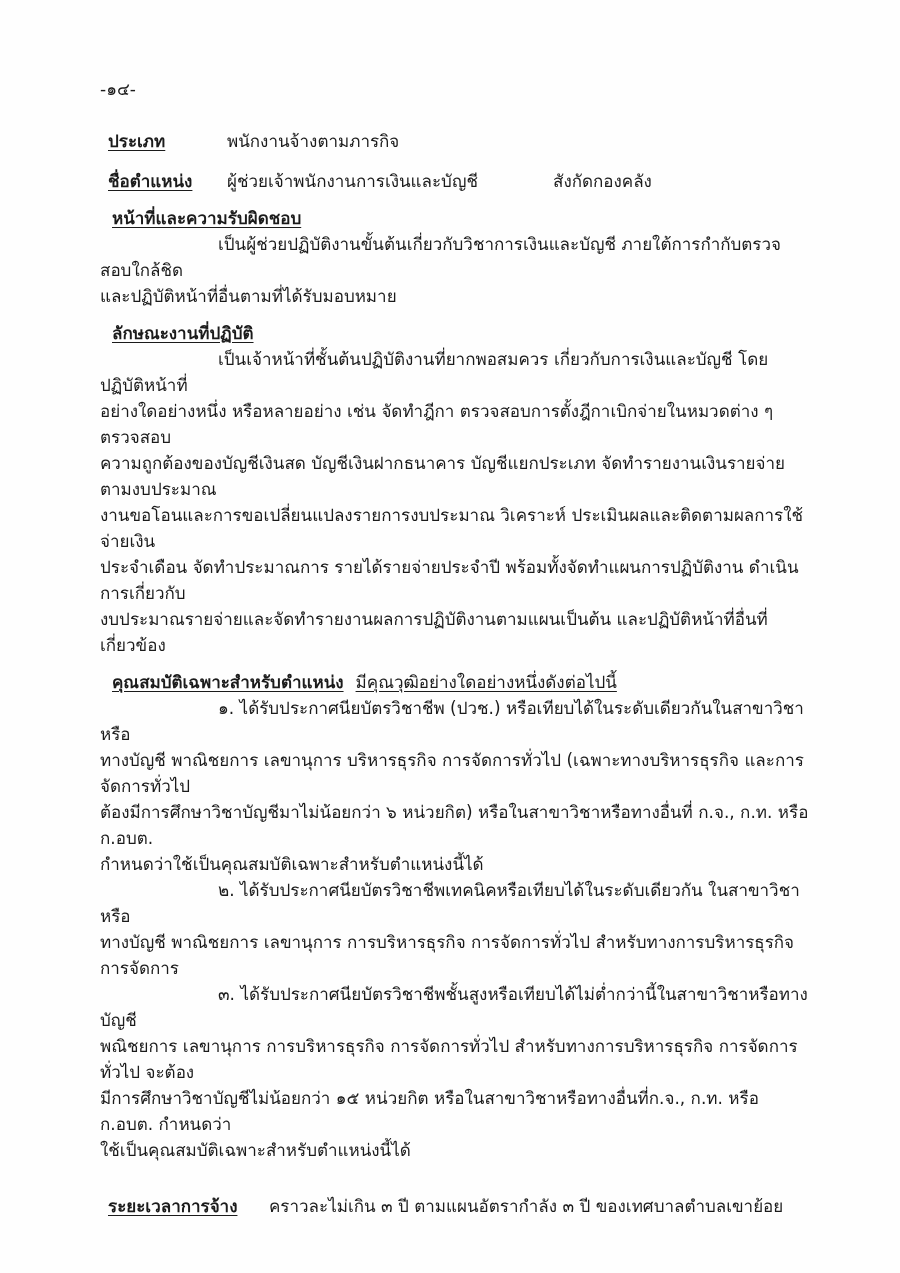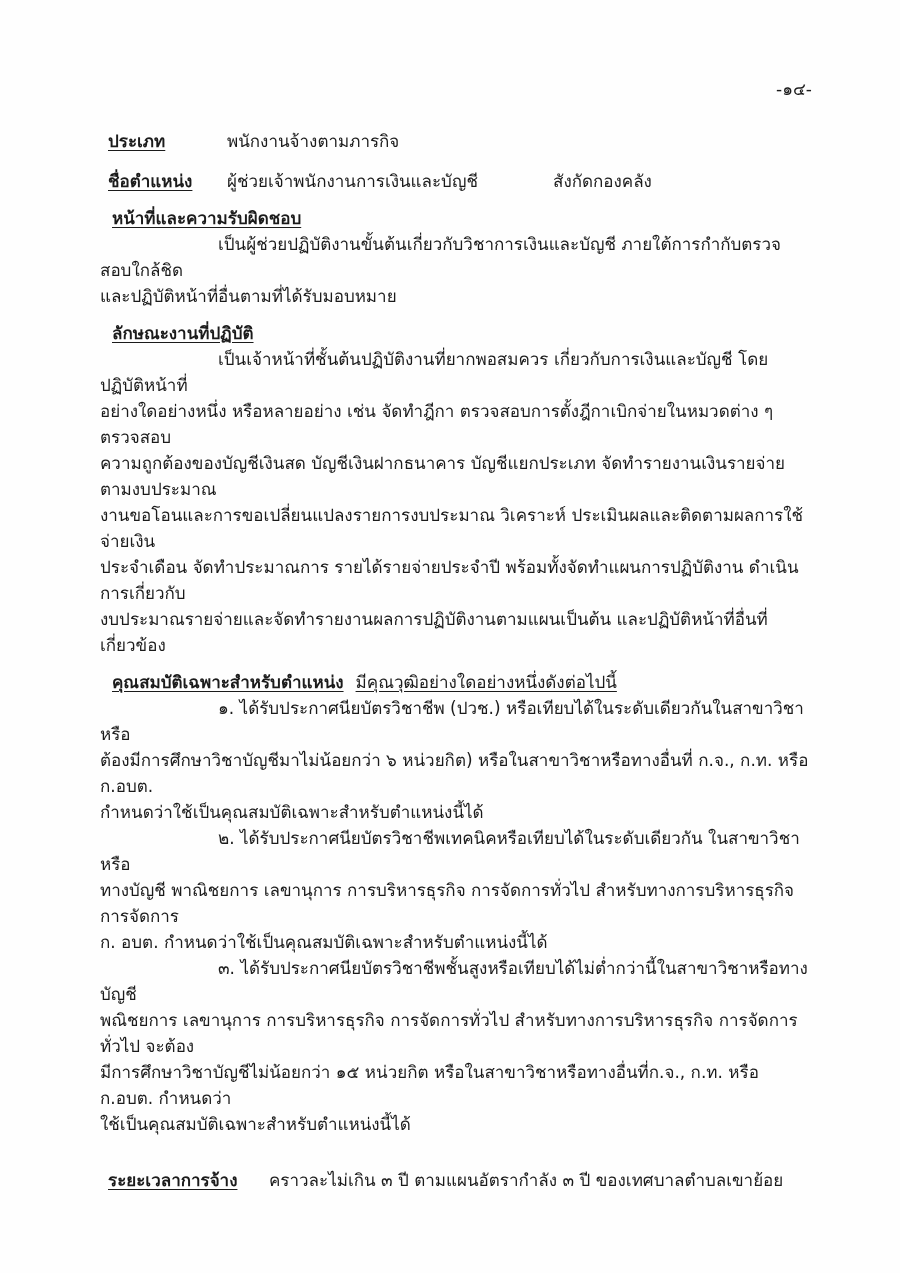--- a/index.html
+++ b/index.html
@@ -13,21 +13,21 @@
     color: #1b1b1b;
     font-family: "DejaVu Sans", "Liberation Sans", sans-serif;
     font-size: 17px;
     line-height: 26px;
     overflow: hidden;
   }
   .content {
     padding: 76px 88px 0 100px;
   }
   .pagenum {
-    text-align: right;
+    text-align: left;
     margin-bottom: 26px;
   }
   .kv-row {
     position: relative;
     display: flex;
     margin-top: 14px;
   }
   .kv-row.first { margin-top: 26px; }
   .label {
     font-weight: bold;
@@ -94,27 +94,27 @@
       <div class="line">งานขอโอนและการขอเปลี่ยนแปลงรายการงบประมาณ วิเคราะห์ ประเมินผลและติดตามผลการใช้จ่ายเงิน</div>
       <div class="line">ประจำเดือน จัดทำประมาณการ รายได้รายจ่ายประจำปี พร้อมทั้งจัดทำแผนการปฏิบัติงาน ดำเนินการเกี่ยวกับ</div>
       <div class="line">งบประมาณรายจ่ายและจัดทำรายงานผลการปฏิบัติงานตามแผนเป็นต้น และปฏิบัติหน้าที่อื่นที่เกี่ยวข้อง</div>
     </div>
 
     <div class="sect-heading">
       <span>คุณสมบัติเฉพาะสำหรับตำแหน่ง</span><span class="intro">มีคุณวุฒิอย่างใดอย่างหนึ่งดังต่อไปนี้</span>
     </div>
     <div class="para">
       <div class="line ind1">๑. ได้รับประกาศนียบัตรวิชาชีพ (ปวช.) หรือเทียบได้ในระดับเดียวกันในสาขาวิชาหรือ</div>
+      <div class="line">ทางบัญชี พาณิชยการ เลขานุการ บริหารธุรกิจ การจัดการทั่วไป (เฉพาะทางบริหารธุรกิจ และการจัดการทั่วไป</div>
       <div class="line">ต้องมีการศึกษาวิชาบัญชีมาไม่น้อยกว่า ๖ หน่วยกิต) หรือในสาขาวิชาหรือทางอื่นที่ ก.จ., ก.ท. หรือ ก.อบต.</div>
       <div class="line">กำหนดว่าใช้เป็นคุณสมบัติเฉพาะสำหรับตำแหน่งนี้ได้</div>
     </div>
     <div class="para">
       <div class="line ind1">๒. ได้รับประกาศนียบัตรวิชาชีพเทคนิคหรือเทียบได้ในระดับเดียวกัน  ในสาขาวิชาหรือ</div>
       <div class="line">ทางบัญชี พาณิชยการ เลขานุการ การบริหารธุรกิจ การจัดการทั่วไป สำหรับทางการบริหารธุรกิจ การจัดการ</div>
-      <div class="line">ก. อบต. กำหนดว่าใช้เป็นคุณสมบัติเฉพาะสำหรับตำแหน่งนี้ได้</div>
     </div>
     <div class="para">
       <div class="line ind1">๓. ได้รับประกาศนียบัตรวิชาชีพชั้นสูงหรือเทียบได้ไม่ต่ำกว่านี้ในสาขาวิชาหรือทางบัญชี</div>
       <div class="line">พณิชยการ เลขานุการ การบริหารธุรกิจ การจัดการทั่วไป สำหรับทางการบริหารธุรกิจ การจัดการทั่วไป จะต้อง</div>
       <div class="line">มีการศึกษาวิชาบัญชีไม่น้อยกว่า ๑๕ หน่วยกิต หรือในสาขาวิชาหรือทางอื่นที่ก.จ., ก.ท. หรือ ก.อบต. กำหนดว่า</div>
       <div class="line">ใช้เป็นคุณสมบัติเฉพาะสำหรับตำแหน่งนี้ได้</div>
     </div>
 
     <div class="kv-row gap-lg">
       <span class="label w-wide">ระยะเวลาการจ้าง</span>

